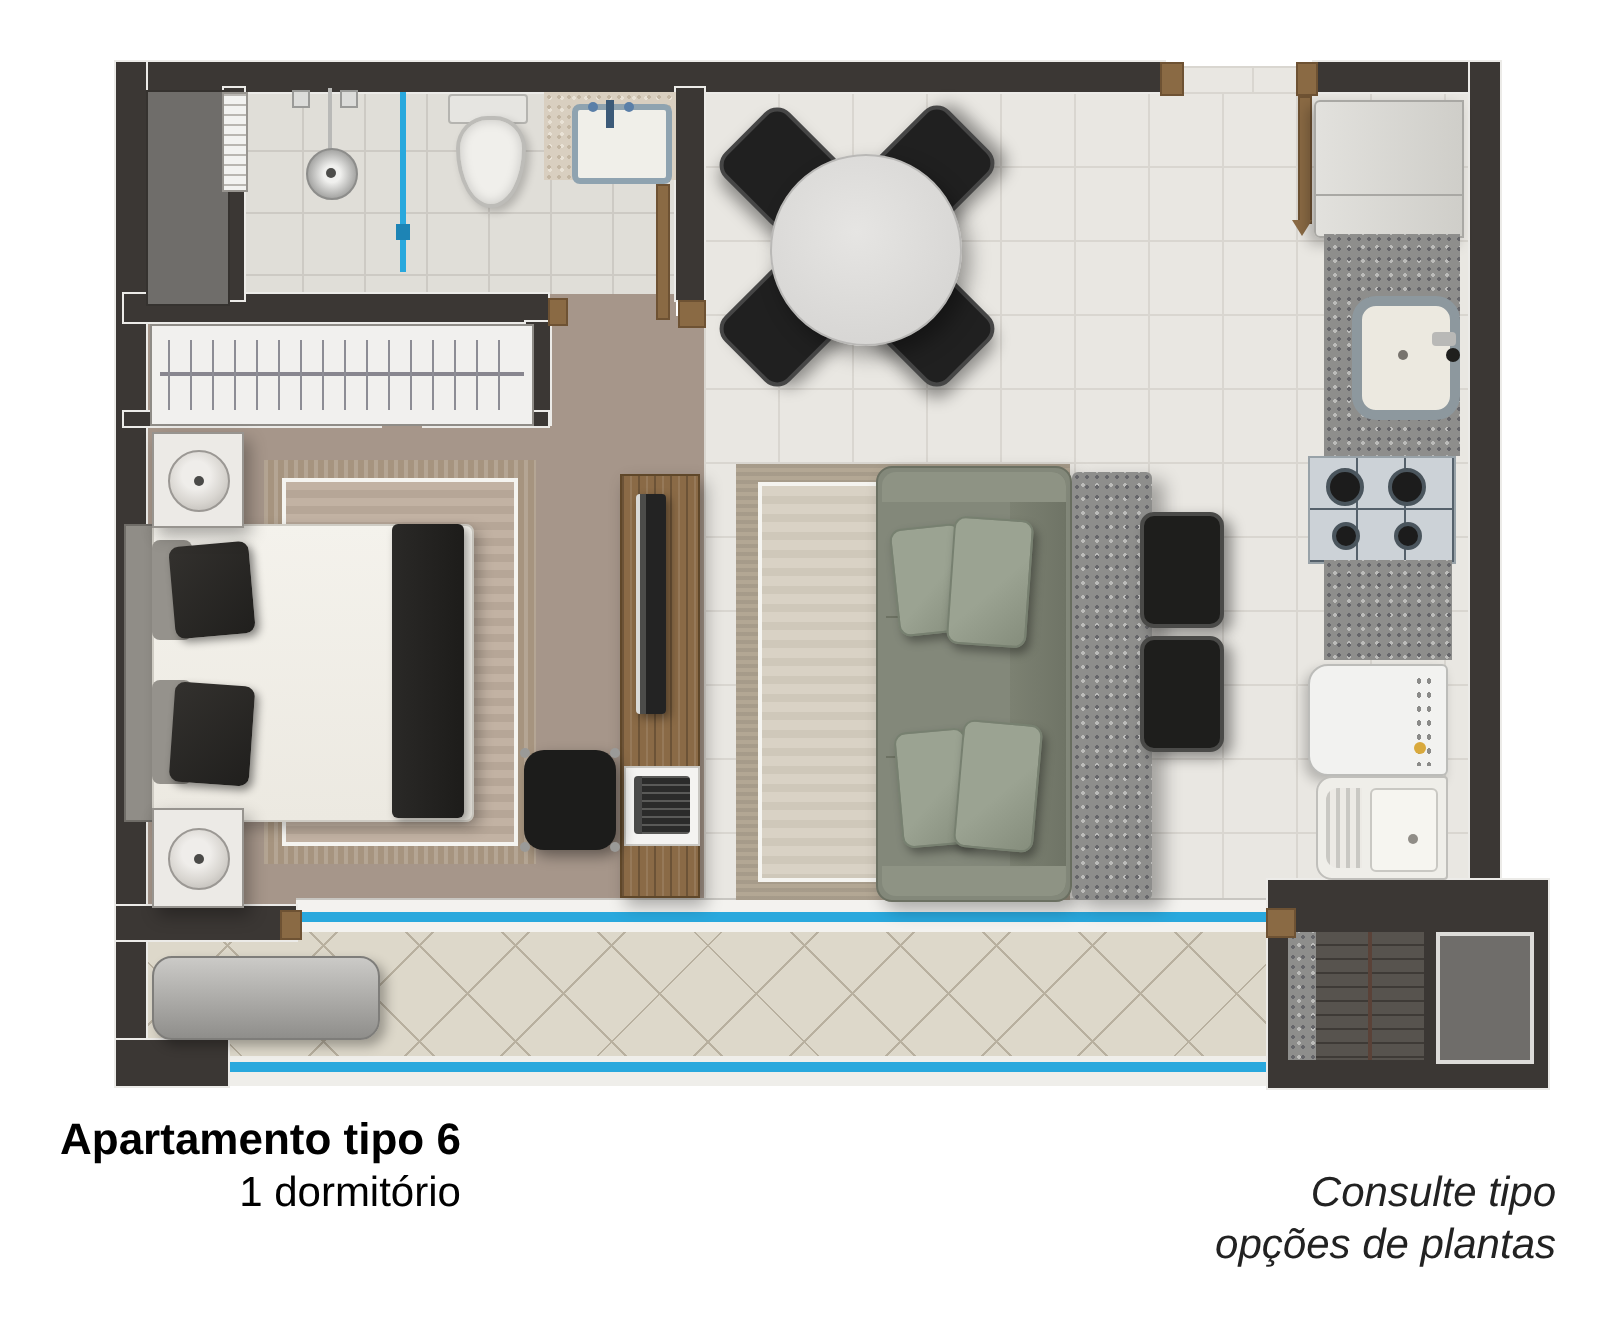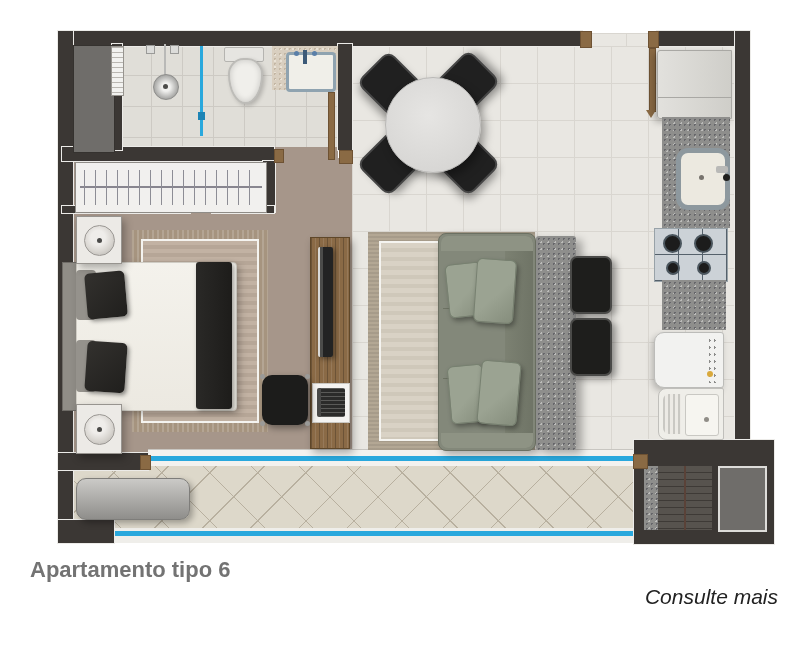--- a/index.html
+++ b/index.html
@@ -54,21 +54,21 @@
   .bpillow{position:absolute;border-radius:5px;background:linear-gradient(135deg,#33312e,#201f1d);
     box-shadow:2px 2px 4px rgba(0,0,0,.45);}
   .dchair{position:absolute;width:46px;height:42px;background:#202020;border:2px solid #464646;
     border-radius:9px;box-shadow:4px 4px 8px rgba(0,0,0,.40);z-index:39;}
   .lamp{position:absolute;border-radius:50%;border:1px solid #9b9894;
     background:radial-gradient(circle at 45% 40%,#efedea 0 30%,#d8d5d0 60%,#b0ada8);}
   .lampdot{position:absolute;border-radius:50%;background:#4a4a48;}
   .burner{position:absolute;border-radius:50%;background:#1c1c1c;border:2px solid #4a555d;}
 
   
-  .caption-left{position:absolute;left:30px;top:556px;color:#737373;font-size:21px;line-height:27px;z-index:50;text-align:right;}
+  .caption-left{position:absolute;left:30px;top:556px;color:#000000;font-size:21px;line-height:27px;z-index:50;text-align:right;}
   .caption-left .cap-title{font-weight:bold;font-size:22px;}
   .caption-right{position:absolute;right:24px;top:584px;color:#222;font-size:21px;line-height:26px;
     font-style:italic;text-align:right;z-index:50;}
 </style>
 </head>
 <body>
 
 <div class="canvas">
   <div class="abs" style="left:0;top:0;width:802px;height:665px;">
 
@@ -245,17 +245,19 @@
         <div class="abs" style="left:18px;top:22px;width:5px;height:5px;border-radius:50%;background:#908d87;"></div>
       </div>
     </div>
 
     <div class="furn" style="left:76px;top:478px;width:112px;height:40px;border-radius:10px;border:1px solid #7e7d7a;
                 background:linear-gradient(180deg,#cbcac7,#8f8e8b);box-shadow:3px 3px 6px rgba(0,0,0,.3);"></div>
   </div>
 
   <div class="caption-left">
     <div class="cap-title">Apartamento tipo 6</div>
+    <div>1 dormitório</div>
   </div>
   <div class="caption-right">
-    <div>Consulte mais</div>
+    <div>Consulte tipo</div>
+    <div>opções de plantas</div>
   </div>
 </div>
 
 </body></html>

